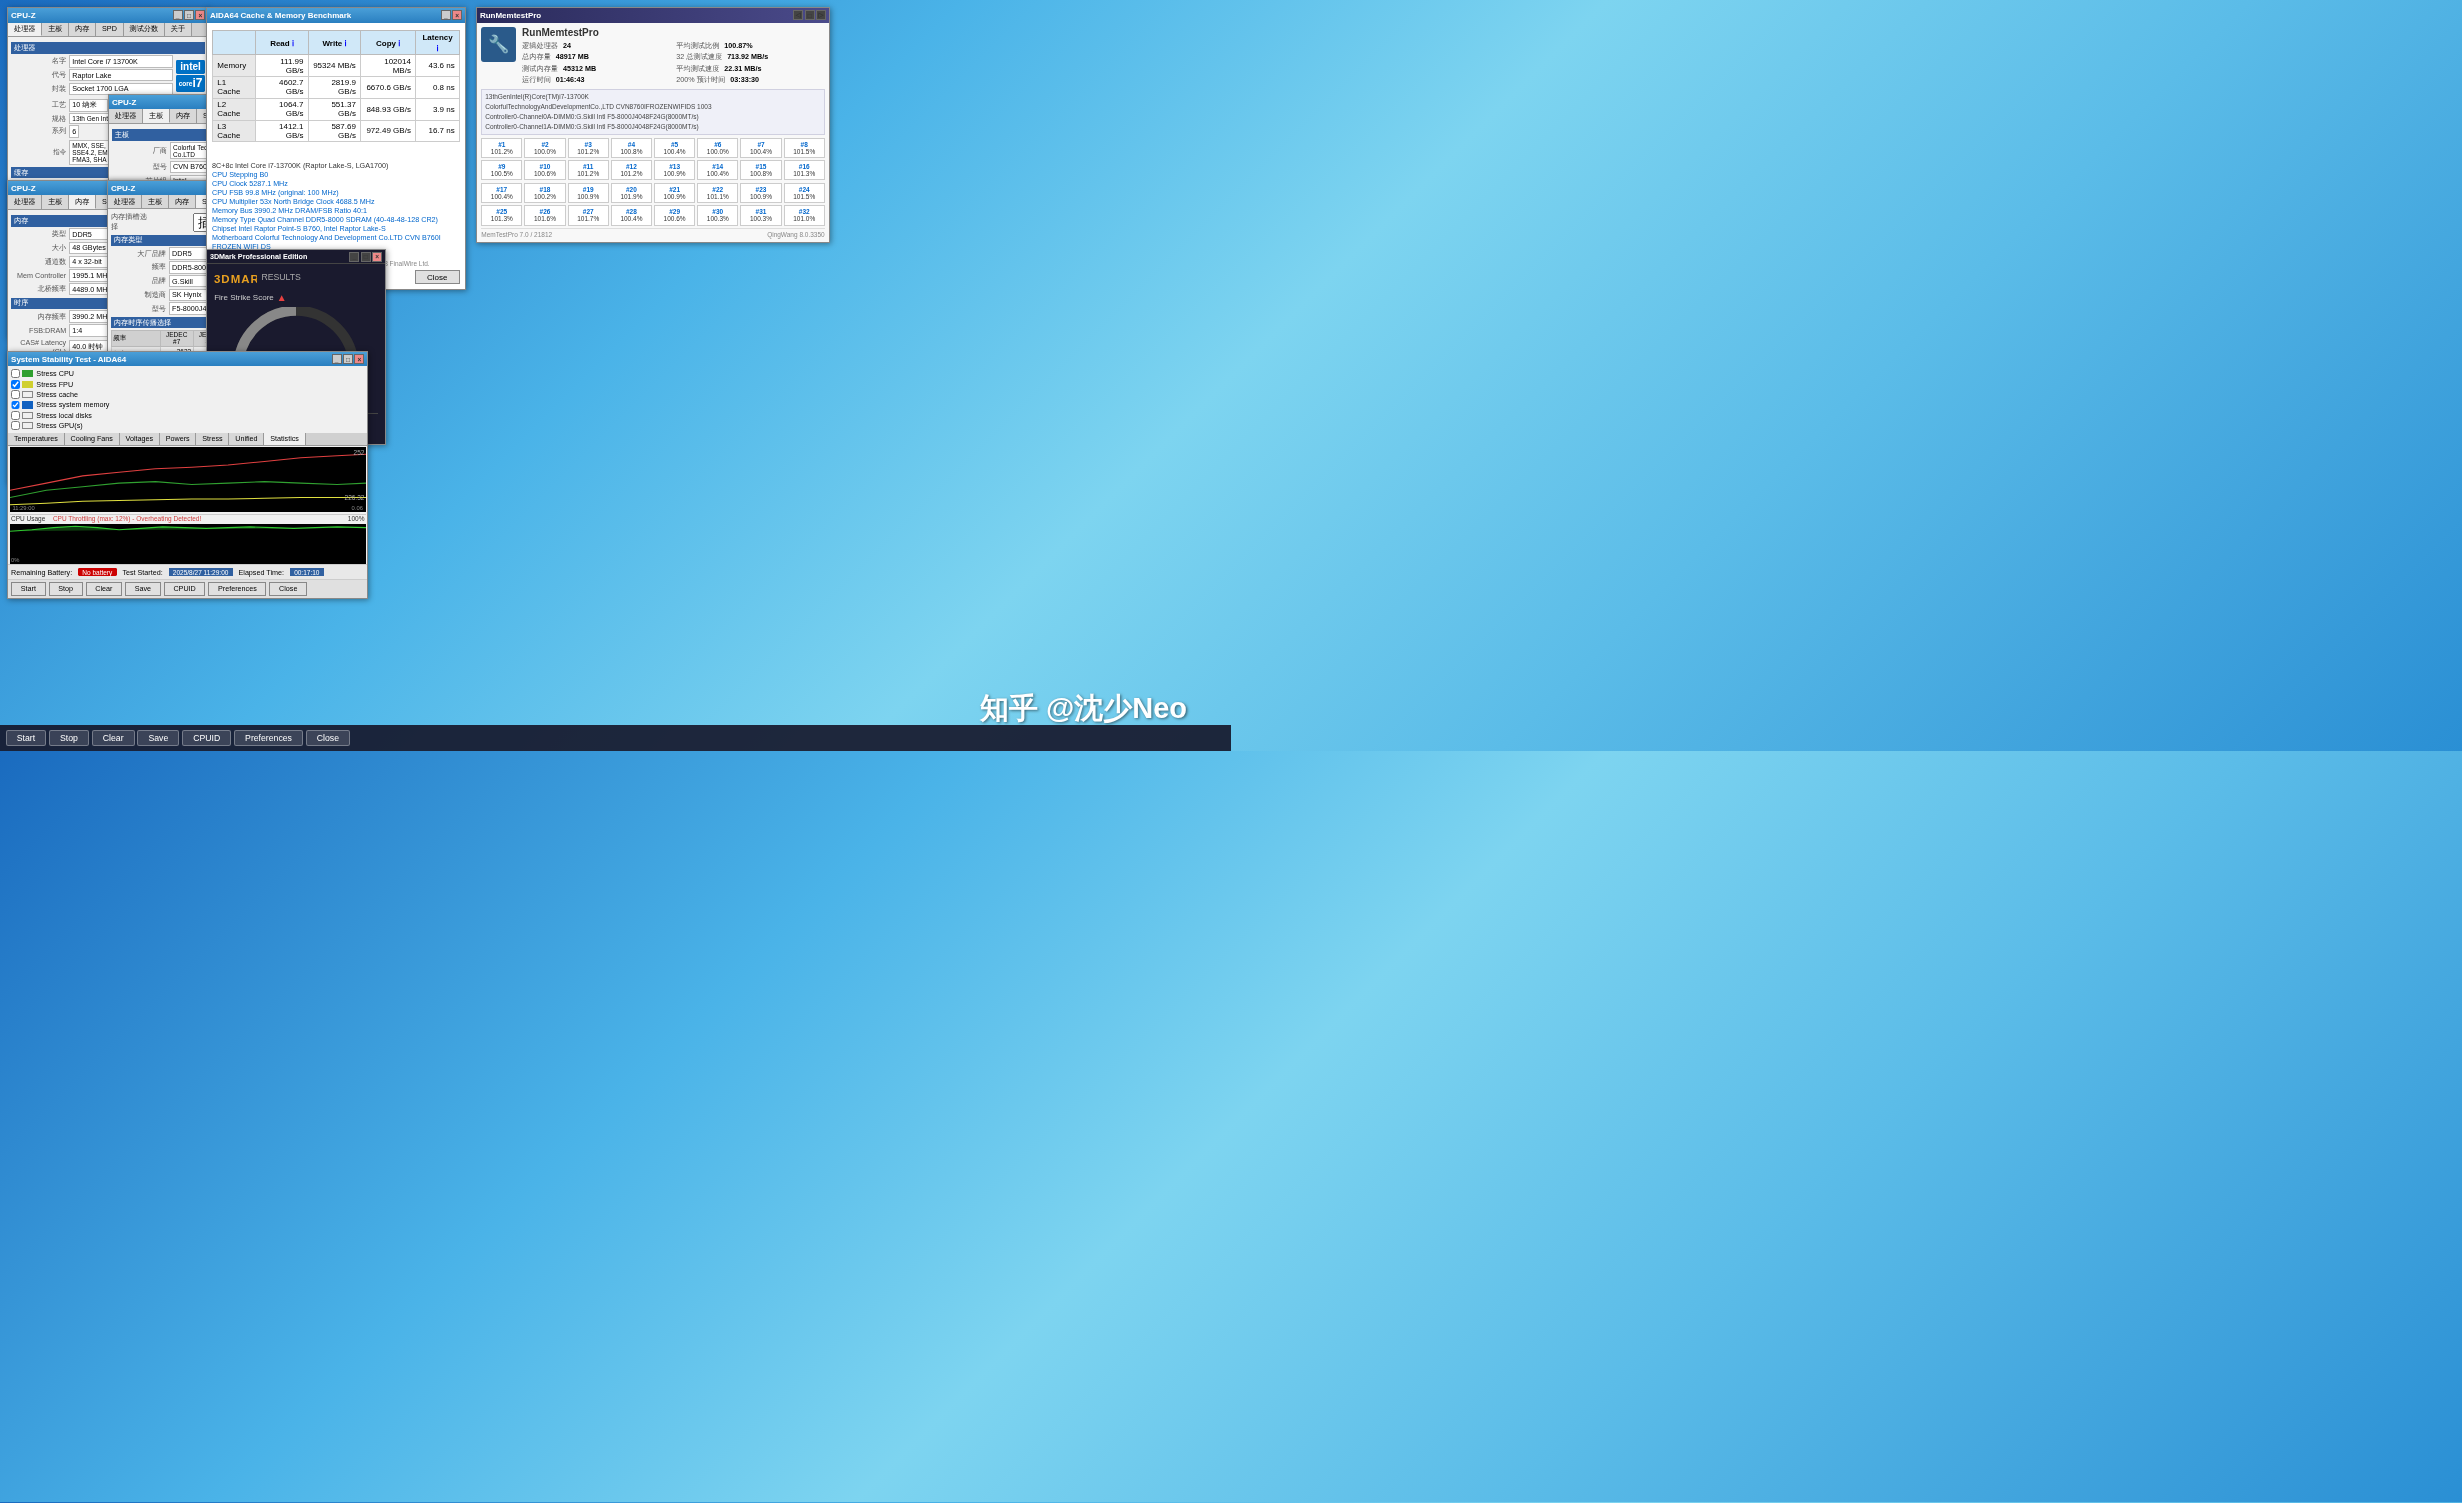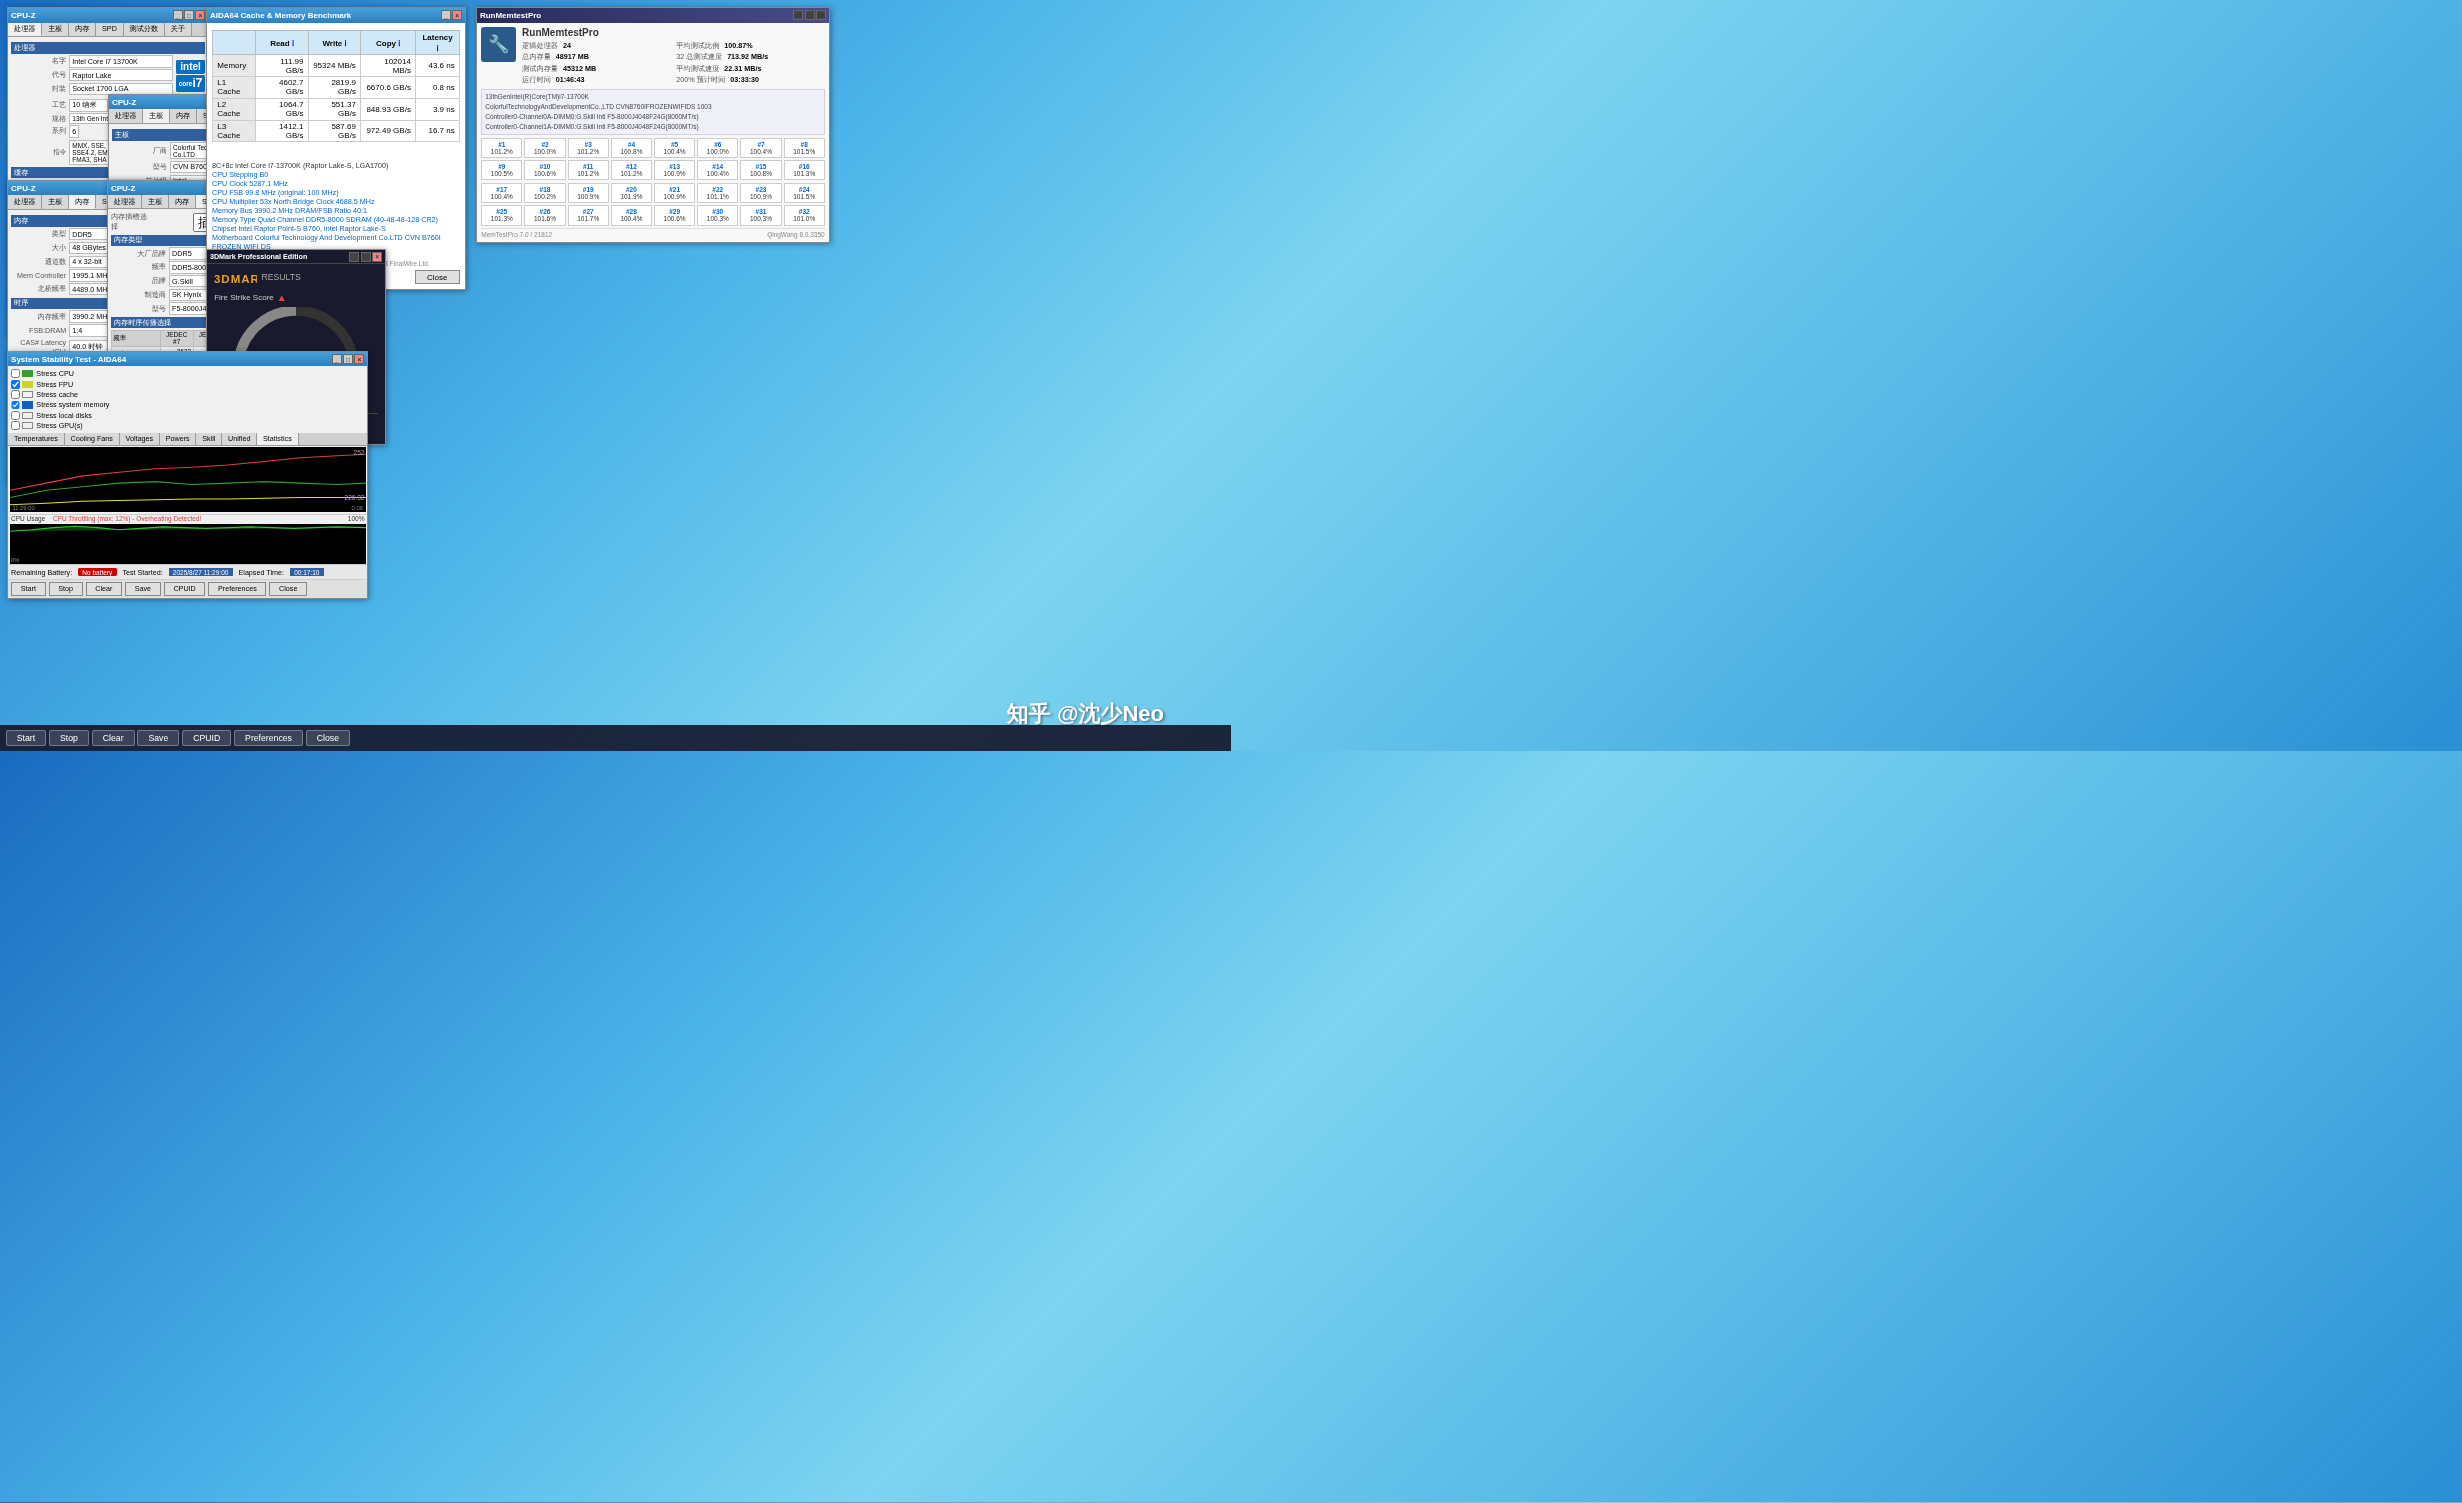--- a/index.html
+++ b/index.html
@@ -374,23 +374,23 @@
       justify-content: space-between;
       margin-top: 2.9px;
       border-top: 0.7px solid #ddd;
       padding-top: 1.4px;
     }
 
     
     .watermark {
       position: absolute;
       bottom: 21.7px;
-      right: 67px;
+      right: 44px;
       color: white;
-      font-size: 22px;
+      font-size: 29px;
       font-weight: bold;
       text-shadow: 1.4px 1.4px 2.9px rgba(0,0,0,0.5);
       font-family: 'Microsoft YaHei', Arial, sans-serif;
     }
 
     
     .taskbar {
       position: absolute;
       bottom: 0;
       left: 0;
@@ -1000,21 +1000,21 @@
         <span>Stress GPU(s)</span>
       </div>
     </div>
   </div>
 
   <div class="stability-tabs">
     <div class="stability-tab">Temperatures</div>
     <div class="stability-tab">Cooling Fans</div>
     <div class="stability-tab">Voltages</div>
     <div class="stability-tab">Powers</div>
-    <div class="stability-tab">Skill</div>
+    <div class="stability-tab">Stress</div>
     <div class="stability-tab">Unified</div>
     <div class="stability-tab active">Statistics</div>
   </div>
 
   <div style="position:relative;background:black;margin:1.4px;height:65px;overflow:hidden;">
     <div style="position:absolute;top:1.4px;right:1.4px;color:#aaa;font-size:6.5px;">252</div>
     <div style="position:absolute;bottom:11.5px;right:1.4px;color:#aaa;font-size:6.5px;">226.32</div>
     <svg width="100%" height="100%" viewBox="0 0 490 90" preserveAspectRatio="none">
 
       <polyline points="0,70 50,60 100,55 150,50 200,48 250,52 300,50 350,48 400,50 450,52 490,50" stroke="#30a030" stroke-width="1.5" fill="none"></polyline>

